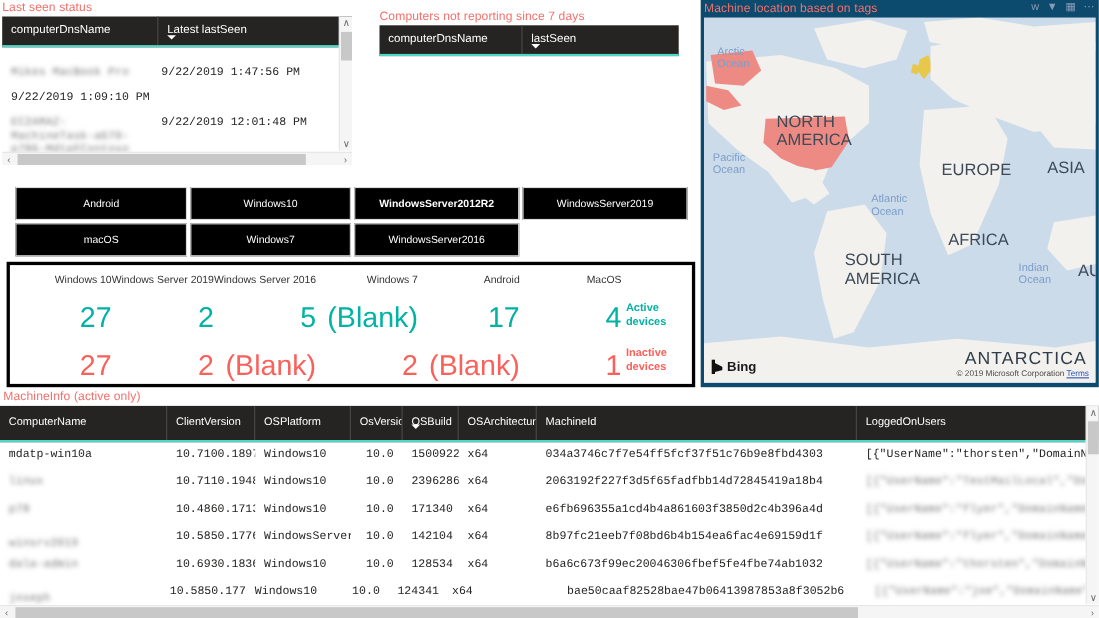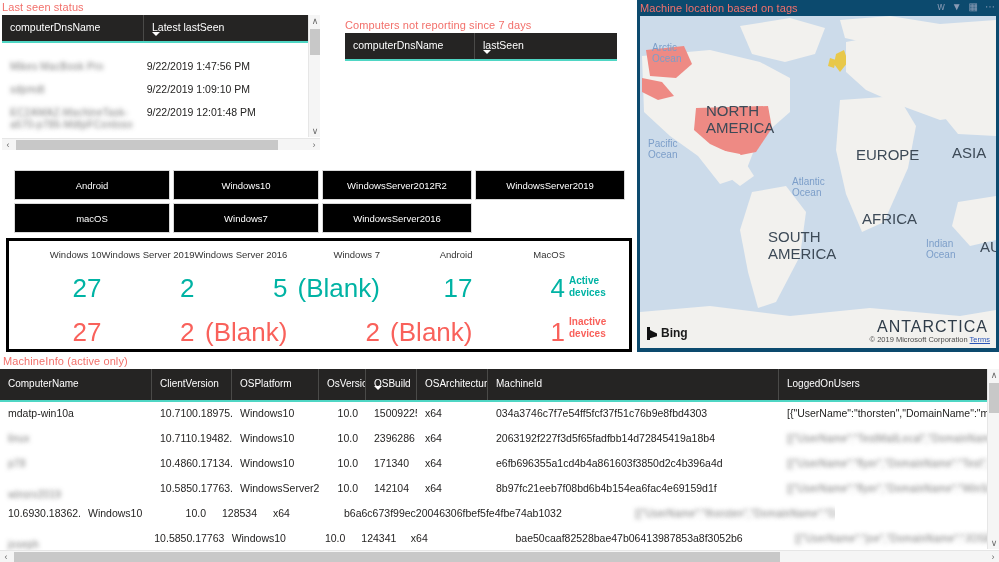--- a/index.html
+++ b/index.html
@@ -42,20 +42,21 @@
     border-left: 4px solid transparent;
     border-right: 4px solid transparent;
     border-top: 4px solid #ffffff;
   }
 
   .tbl-row { display: flex; font-size: 10.5px; color: #252423; }
   .tbl-row .td {
     padding: 6px 6px 6px 8px;
     white-space: nowrap;
     overflow: hidden;
+    font-family: Liberation Mono, monospace;
   }
   .blurred {
     color: transparent;
     text-shadow: 0 0 4.2px rgba(90,90,90,.78);
     user-select: none;
   }
 
   
   #lastseen { position:absolute; left:0; top:0; width:330px; height:165px; }
   #lastseen .viz-title { position:absolute; left:2px; top:1px; }
@@ -88,21 +89,21 @@
   }
   .hscroll .arrow {
     position:absolute; top:0; width:12px; height:12px;
     font-size:9px; color:#6b6b6b; text-align:center; line-height:12px;
   }
   .hscroll .arrow.left { left:0; }
   .hscroll .arrow.right { right:0; }
   .hscroll .thumb { position:absolute; top:1px; height:10px; background:#c8c8c8; }
 
   
-  #notreporting { position:absolute; left:343px; top:18px; width:275px; height:50px; }
+  #notreporting { position:absolute; left:343px; top:8px; width:275px; height:50px; }
   #notreporting .viz-title { position:absolute; left:2px; top:1px; }
   #notreporting .grid { position:absolute; left:2px; top:15px; width:272px; height:28px; }
   #notreporting .tbl-head .th:nth-child(1){ width:130px; }
   #notreporting .tbl-head .th:nth-child(2){ width:142px; }
 
   
   #osbuttons { position:absolute; left:14px; top:170px; width:614px; height:65px; }
   .osrow { display:flex; gap:3px; margin-bottom:3px; }
   .osbtn {
     background:#000000; color:#ffffff;
@@ -200,21 +201,20 @@
           <span class="sort-caret"></span>
         </div>
       </div>
 
       <div class="body">
         <div class="tbl-row">
           <div class="td blurred">Mikes MacBook Pro</div>
           <div class="td">9/22/2019 1:47:56 PM</div>
         </div>
         <div class="tbl-row">
-          <div class="td blurred">sdpmdt</div>
           <div class="td">9/22/2019 1:09:10 PM</div>
         </div>
         <div class="tbl-row" style="height:34px;align-items:flex-start;">
           <div class="td blurred" style="white-space:normal;line-height:12px;">EC2AMAZ-MachineTask-a670-p786-MdtpFContoso</div>
           <div class="td">9/22/2019 12:01:48 PM</div>
         </div>
         <div class="tbl-row">
           <div class="td blurred">mdatp-win10a</div>
           <div class="td">9/22/2019 10:30:21 AM</div>
         </div>
@@ -245,21 +245,21 @@
           <span class="sort-caret"></span>
         </div>
       </div>
     </div>
   </div>
 
   <div id="osbuttons">
     <div class="osrow">
       <div class="osbtn" style="width:156px;">Android</div>
       <div class="osbtn" style="width:146px;">Windows10</div>
-      <div class="osbtn" style="width:150px;">WindowsServer2012R2</div>
+      <div class="osbtn" style="width:150px;font-weight:bold;">WindowsServer2012R2</div>
       <div class="osbtn" style="width:150px;">WindowsServer2019</div>
     </div>
     <div class="osrow">
       <div class="osbtn" style="width:156px;">macOS</div>
       <div class="osbtn" style="width:146px;">Windows7</div>
       <div class="osbtn" style="width:150px;">WindowsServer2016</div>
     </div>
   </div>
 
   <div id="kpi">
@@ -439,20 +439,21 @@
           <div class="td num" style="width:80px;">10.5850.17763.719</div>
           <div class="td" style="width:87px;">WindowsServer2019</div>
           <div class="td num" style="width:47px;">10.0</div>
           <div class="td num" style="width:51px;">142104</div>
           <div class="td" style="width:71px;">x64</div>
           <div class="td" style="width:291px;">8b97fc21eeb7f08bd6b4b154ea6fac4e69159d1f</div>
           <div class="td blurred" style="width:208px;">[{"UserName":"flyer","DomainName":"WinSrv2019","Sid":"S-1-5-21-288072548-2140</div>
         </div>
 
         <div class="tbl-row">
+          <div class="td blurred" style="width:152px;">dala-admin</div>
           <div class="td num" style="width:80px;">10.6930.18362.329</div>
           <div class="td" style="width:87px;">Windows10</div>
           <div class="td num" style="width:47px;">10.0</div>
           <div class="td num" style="width:51px;">128534</div>
           <div class="td" style="width:71px;">x64</div>
           <div class="td" style="width:291px;">b6a6c673f99ec20046306fbef5fe4fbe74ab1032</div>
           <div class="td blurred" style="width:208px;">[{"UserName":"thorsten","DomainName":"DATP-admin","Sid":"S-1-5-21-82295148-21</div>
         </div>
 
         <div class="tbl-row">

